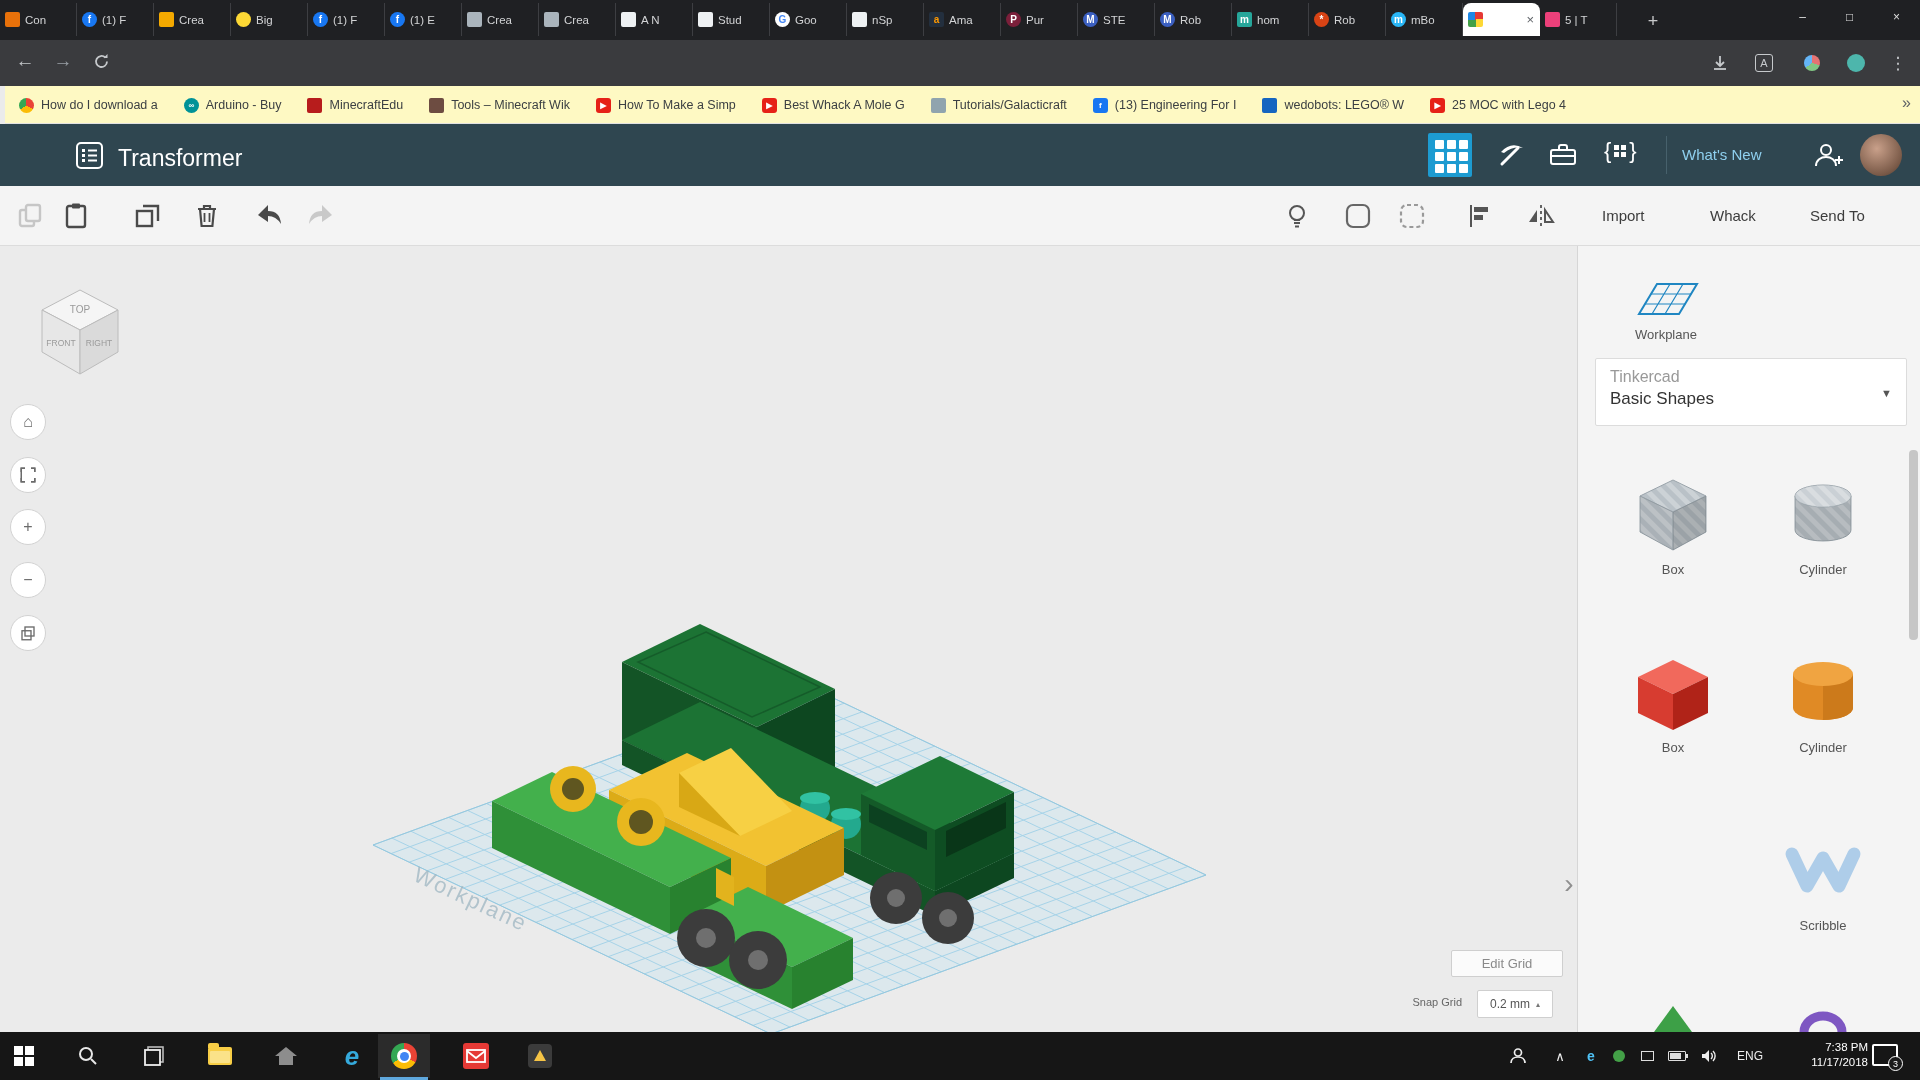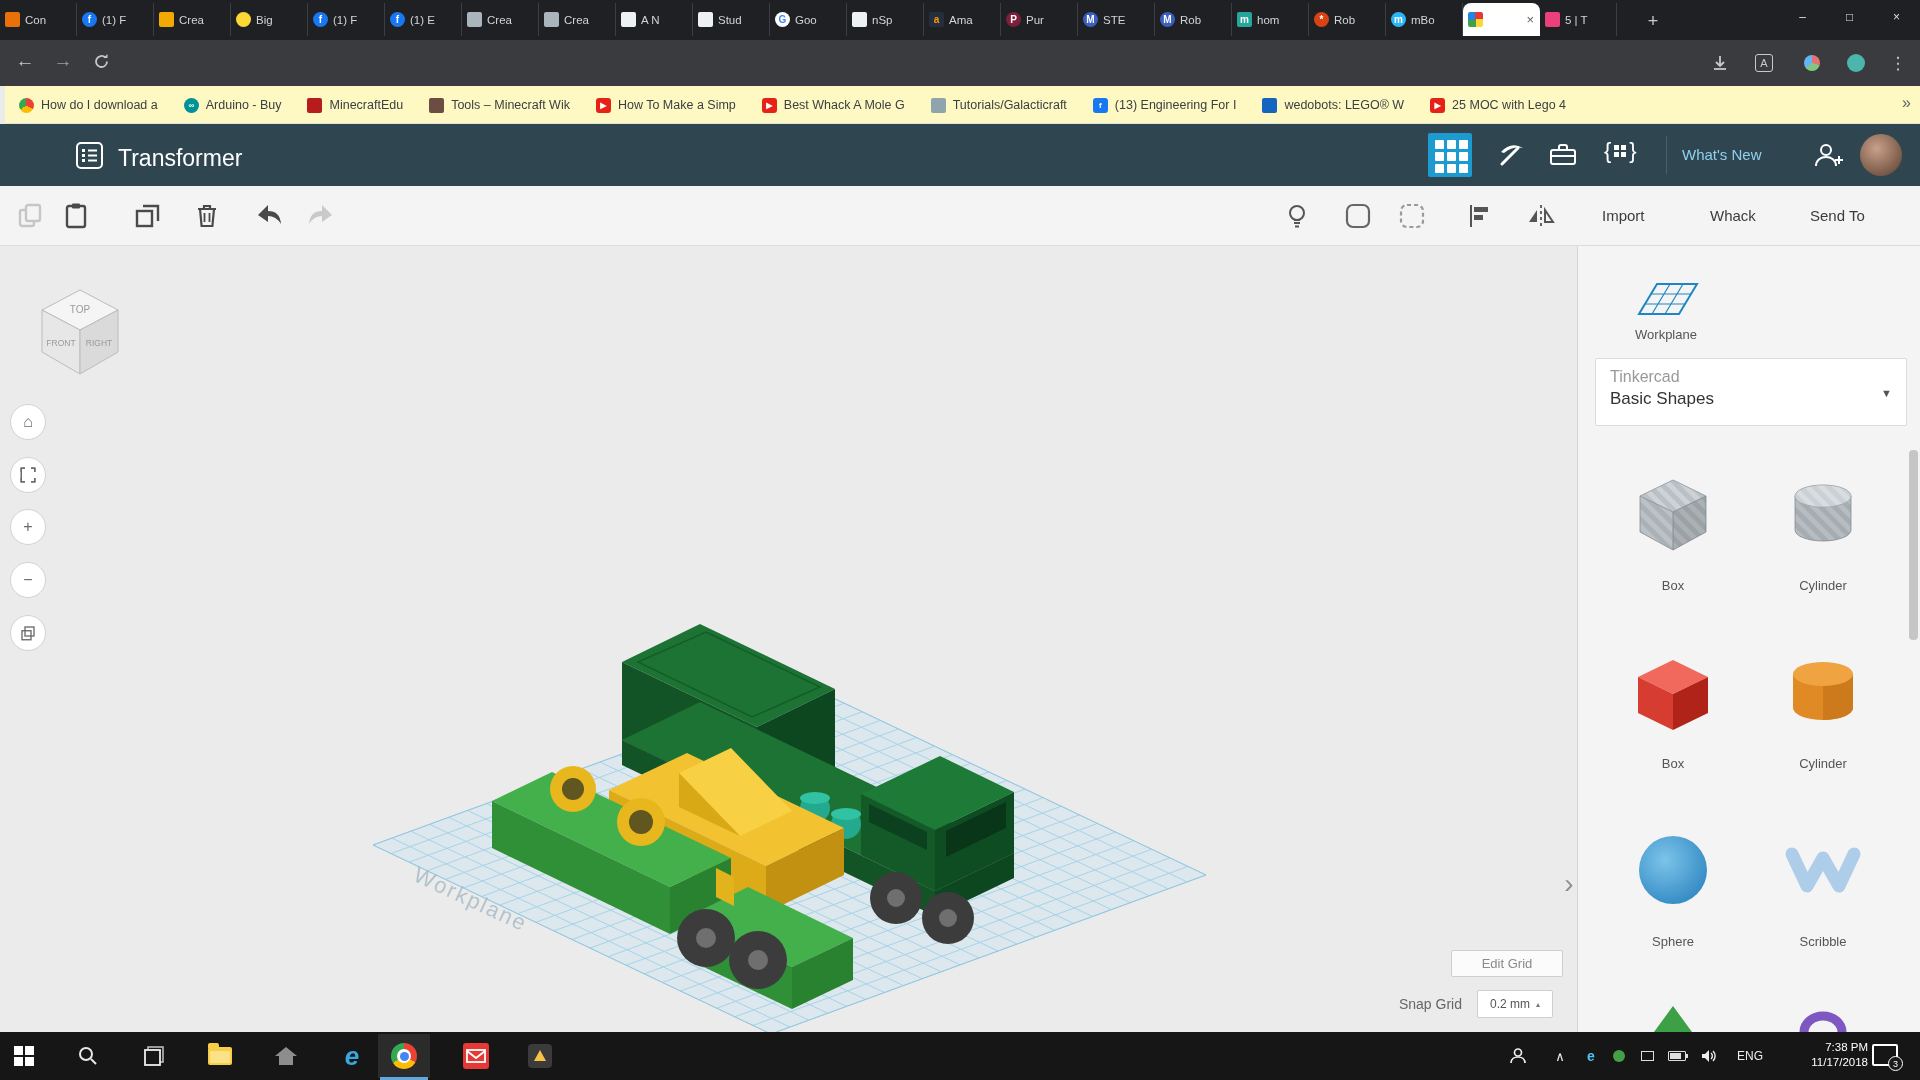--- a/index.html
+++ b/index.html
@@ -51,33 +51,33 @@
 #tctool{position:absolute;left:0;top:186px;width:1920px;height:60px;background:#f4f4f4;border-bottom:1px solid #dcdcdc}
 .tico{position:absolute;top:16px}
 .tbtn{position:absolute;top:0;height:59px;display:flex;align-items:center;justify-content:center;font-size:15px;color:#3c3c3c;padding:0 10px}
 
 
 #canvas{position:absolute;left:0;top:246px;width:1577px;height:786px;background:#ebebeb;overflow:hidden}
 #scene{position:absolute;left:0;top:0}
 #viewcube{position:absolute;left:28px;top:34px}
 .navbtn{position:absolute;left:10px;width:36px;height:36px;border-radius:50%;background:#fff;border:1px solid #d2d2d2;display:flex;align-items:center;justify-content:center;color:#6b6b6b;font-size:16px}
 #editgrid{position:absolute;left:1451px;top:704px;width:112px;height:27px;background:#fbfbfb;border:1px solid #cfcfcf;border-radius:2px;display:flex;align-items:center;justify-content:center;font-size:13px;color:#8a8a8a}
-#snaplabel{position:absolute;left:1368px;top:750px;width:94px;text-align:right;font-size:14px;color:#666}
+#snaplabel{position:absolute;left:1368px;top:750px;width:94px;text-align:right;font-size:11px;color:#666}
 #snapbox{position:absolute;left:1477px;top: 744px;width:76px;height:28px;background:#fff;border:1px solid #cfcfcf;border-radius:2px;display:flex;align-items:center;justify-content:center;gap:6px;font-size:12px;color:#555}
 #snapcaret{font-size:8px;color:#777}
 
 
 #panel{position:absolute;left:1577px;top:246px;width:343px;height:786px;background:#f4f4f4;border-left:1px solid #d6d6d6}
 .ptool{position:absolute;width:120px;text-align:center;font-size:13px;color:#555}
 #pdrop{position:absolute;left:17px;top:112px;width:312px;height:68px;background:#fff;border:1px solid #dcdcdc;border-radius:2px}
 #pbrand{position:absolute;left:14px;top:9px;font-size:16px;color:#999}
 #pcat{position:absolute;left:14px;top:30px;font-size:17px;color:#333}
 #pdropcaret{position:absolute;right:14px;top:28px;font-size:11px;color:#555}
 .cell{position:absolute;width:120px;text-align:center}
-.cell .lbl{font-size:13px;color:#555;margin-top:16px}
+.cell .lbl{font-size:13px;color:#555;margin-top:0}
 #pscroll{position:absolute;right:2px;top:204px;width:9px;height:190px;background:#c6c6c6;border-radius:4px}
 #collapse{position:absolute;left:1552px;top:858px;width:34px;height:52px;display:flex;align-items:center;justify-content:center;color:#8f8f8f;font-size:28px}
 
 
 #taskbar{position:absolute;left:0;top:1032px;width:1920px;height:48px;background:#161616}
 .tb{position:absolute;top:0;width:48px;height:48px;display:flex;align-items:center;justify-content:center}
 #chromeActive{position:absolute;left:378px;top:2px;width:52px;height:44px;background:#2b2b2b}
 #chromeLine{position:absolute;left:380px;top:45px;width:48px;height:3px;background:#5fa8dd}
 #winlogo{display:grid;grid-template-columns:9px 9px;grid-auto-rows:9px;gap:2px}
 #winlogo i{background:#fff}
@@ -612,32 +612,20 @@
       <div class="lbl">Box</div>
     </div>
     <div class="cell" style="left:185px;top:400px">
       <svg width="90" height="90" viewBox="0 0 90 90">
         <path d="M15 28 v34 a30 12 0 0 0 60 0 v-34" fill="#e08a25"></path>
         <path d="M45 28 h30 v34 a30 12 0 0 1 -30 12 Z" fill="#cc7a1b"></path>
         <ellipse cx="45" cy="28" rx="30" ry="12" fill="#f0a441"></ellipse>
       </svg>
       <div class="lbl">Cylinder</div>
     </div>
-    <div class="cell" style="left:35px;top:578px">
-      <svg width="90" height="90" viewBox="0 0 90 90">
-        <defs>
-            <radialGradient id="sg" cx="38%" cy="35%" r="75%">
-              <stop offset="0%" stop-color="#7cc4ea"></stop>
-              <stop offset="100%" stop-color="#2e86c1"></stop>
-            </radialGradient>
-          </defs>
-        <circle cx="45" cy="46" r="34" fill="url(#sg)"></circle>
-      </svg>
-      <div class="lbl">Sphere</div>
-    </div>
     <div class="cell" style="left:185px;top:578px">
       <svg width="90" height="90" viewBox="0 0 90 90">
         <path d="M14 30 L29 62 L45 34 L61 62 L76 30" fill="none" stroke="#a6c9e8" stroke-width="13" stroke-linecap="round" stroke-linejoin="round" opacity="0.9"></path>
       </svg>
       <div class="lbl">Scribble</div>
     </div>
     <div class="cell" style="left:35px;top:756px">
       <svg width="90" height="30" viewBox="0 0 90 30">
           <polygon points="45,4 26,30 64,30" fill="#3da047"></polygon>
         </svg>

